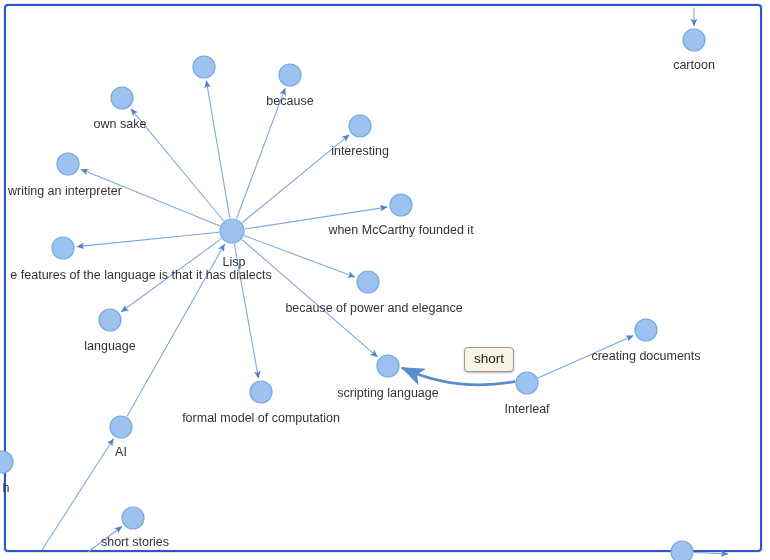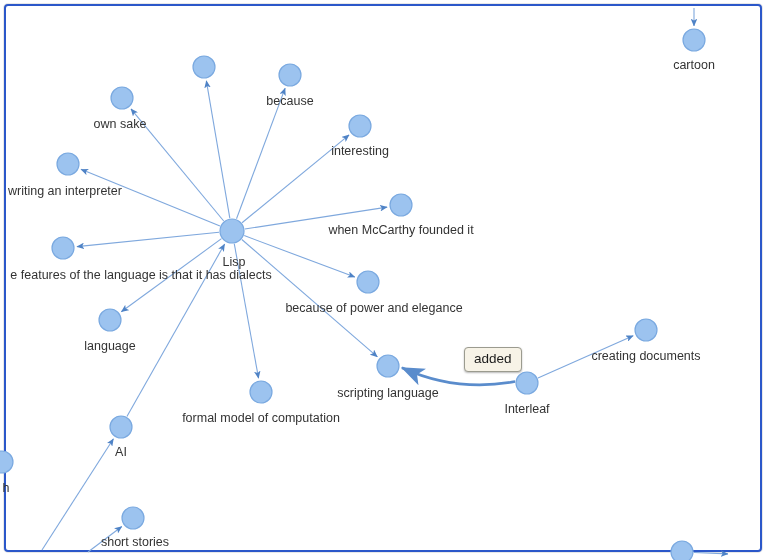--- a/index.html
+++ b/index.html
@@ -182,15 +182,15 @@
         <g>
           <circle cx="133" cy="518" r="11" class="node-circle"></circle>
           <text x="135" y="543" text-anchor="middle" class="node-label">short stories</text>
         </g>
         <g>
           <circle cx="682" cy="552" r="11" class="node-circle"></circle>
         </g>
       </g>
   </svg>
 
-  <div id="edge-tooltip" style="left: 464px; top: 347px;">added</div>
+  <div id="edge-tooltip" style="left: 464px; top: 347px;">short</div>
 
 </div>
 
 </body></html>

